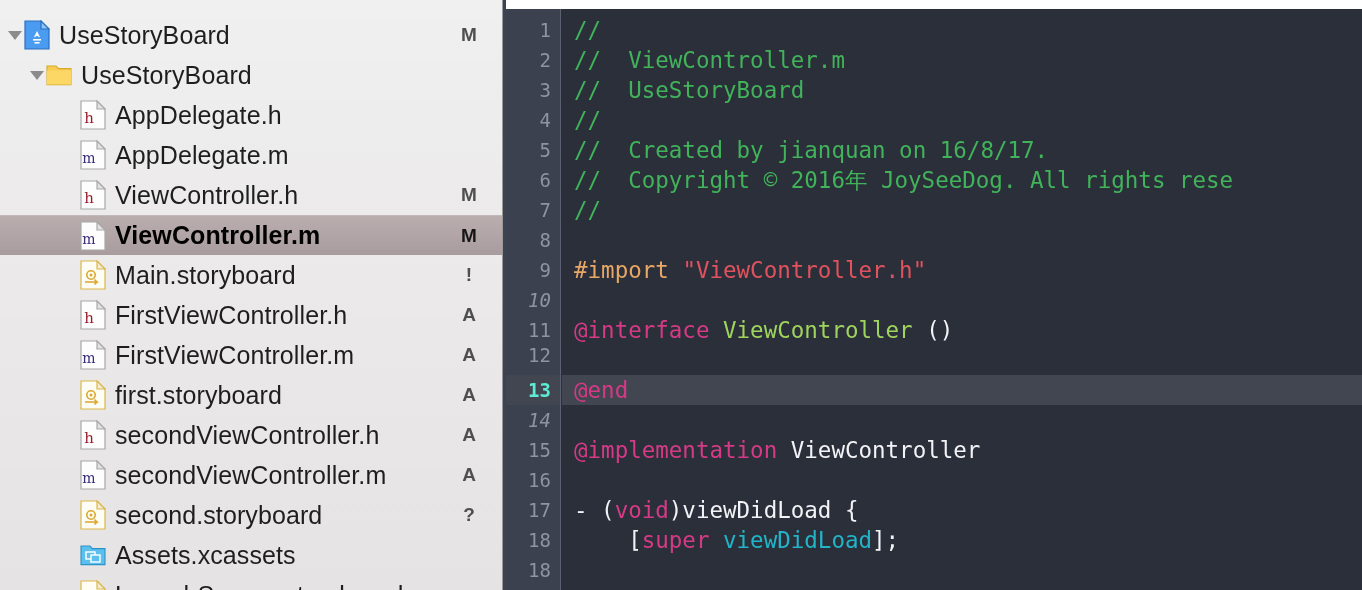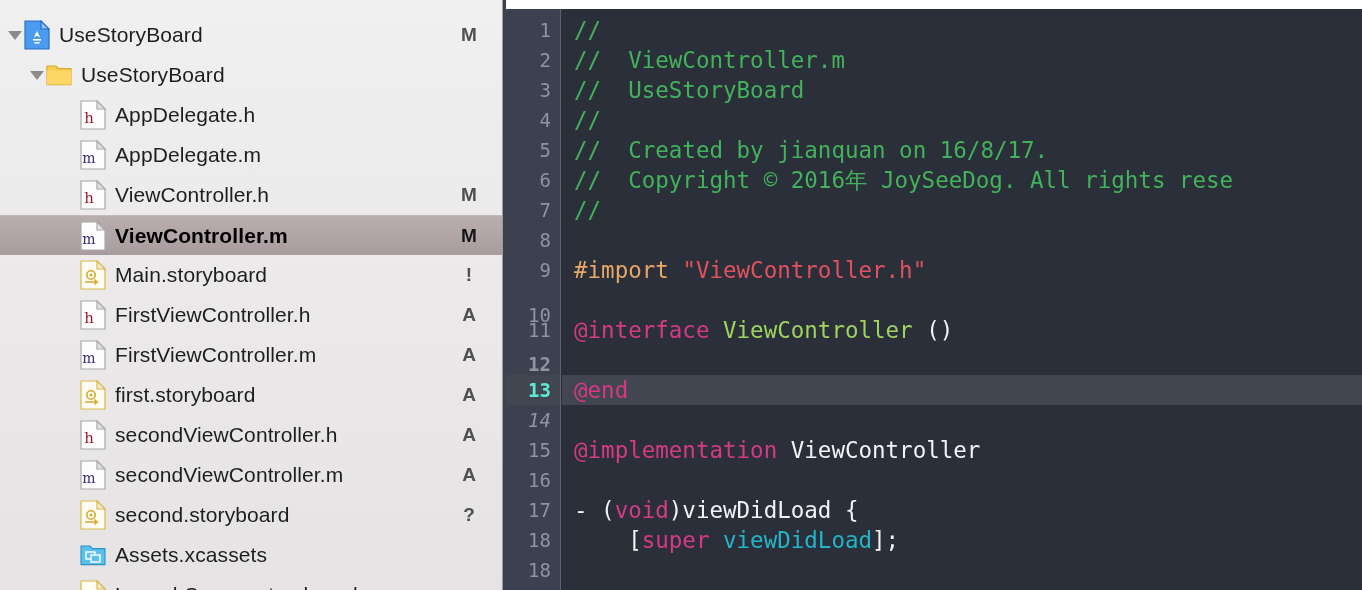--- a/index.html
+++ b/index.html
@@ -31,21 +31,21 @@
     display:flex; align-items:center; justify-content:center;
   }
   .twisty i {
     display:block; width:0; height:0;
     border-left:7px solid transparent;
     border-right:7px solid transparent;
     border-top:9px solid #8b8b8b;
   }
   .nav-icon { width:26px; height:30px; flex:0 0 26px; position:relative; margin-right:9px; }
   .nav-label {
-    font-size:21px; color:#1e1e1e; letter-spacing:0.1px;
+    font-size:25px; color:#1e1e1e; letter-spacing:0.1px;
     white-space:nowrap; overflow:hidden;
   }
   .nav-row.selected .nav-label { color:#000; font-weight:600; }
   .nav-status {
     position:absolute; right:22px; top:50%; transform:translateY(-50%);
     font-size:19px; font-weight:bold; color:#4f4f4f;
     width:22px; text-align:center;
   }
   .nav-row.selected .nav-status { color:#161616; }
 
@@ -315,23 +315,23 @@
       <div id="gutter">
           <div class="ln" style="top: 6px;">1</div>
           <div class="ln" style="top: 36px;">2</div>
           <div class="ln" style="top: 66px;">3</div>
           <div class="ln" style="top: 96px;">4</div>
           <div class="ln" style="top: 126px;">5</div>
           <div class="ln" style="top: 156px;">6</div>
           <div class="ln" style="top: 186px;">7</div>
           <div class="ln" style="top: 216px;">8</div>
           <div class="ln" style="top: 246px;">9</div>
-          <div class="ln" style="top: 291px;">10</div>
+          <div class="ln" style="top: 276px; font-style: italic;">10</div>
           <div class="ln" style="top: 306px;">11</div>
-          <div class="ln" style="top: 340px; font-weight: bold;">12</div>
+          <div class="ln" style="top: 331px;">12</div>
           <div class="hl-band" style="top: 366px;"></div>
           <div class="ln active" style="top: 366px;">13</div>
           <div class="ln" style="top: 396px; font-style: italic;">14</div>
           <div class="ln" style="top: 426px;">15</div>
           <div class="ln" style="top: 456px;">16</div>
           <div class="ln" style="top: 486px;">17</div>
           <div class="ln" style="top: 516px;">18</div>
           <div class="ln" style="top: 546px;">18</div>
         </div>
       <div id="code-area">

